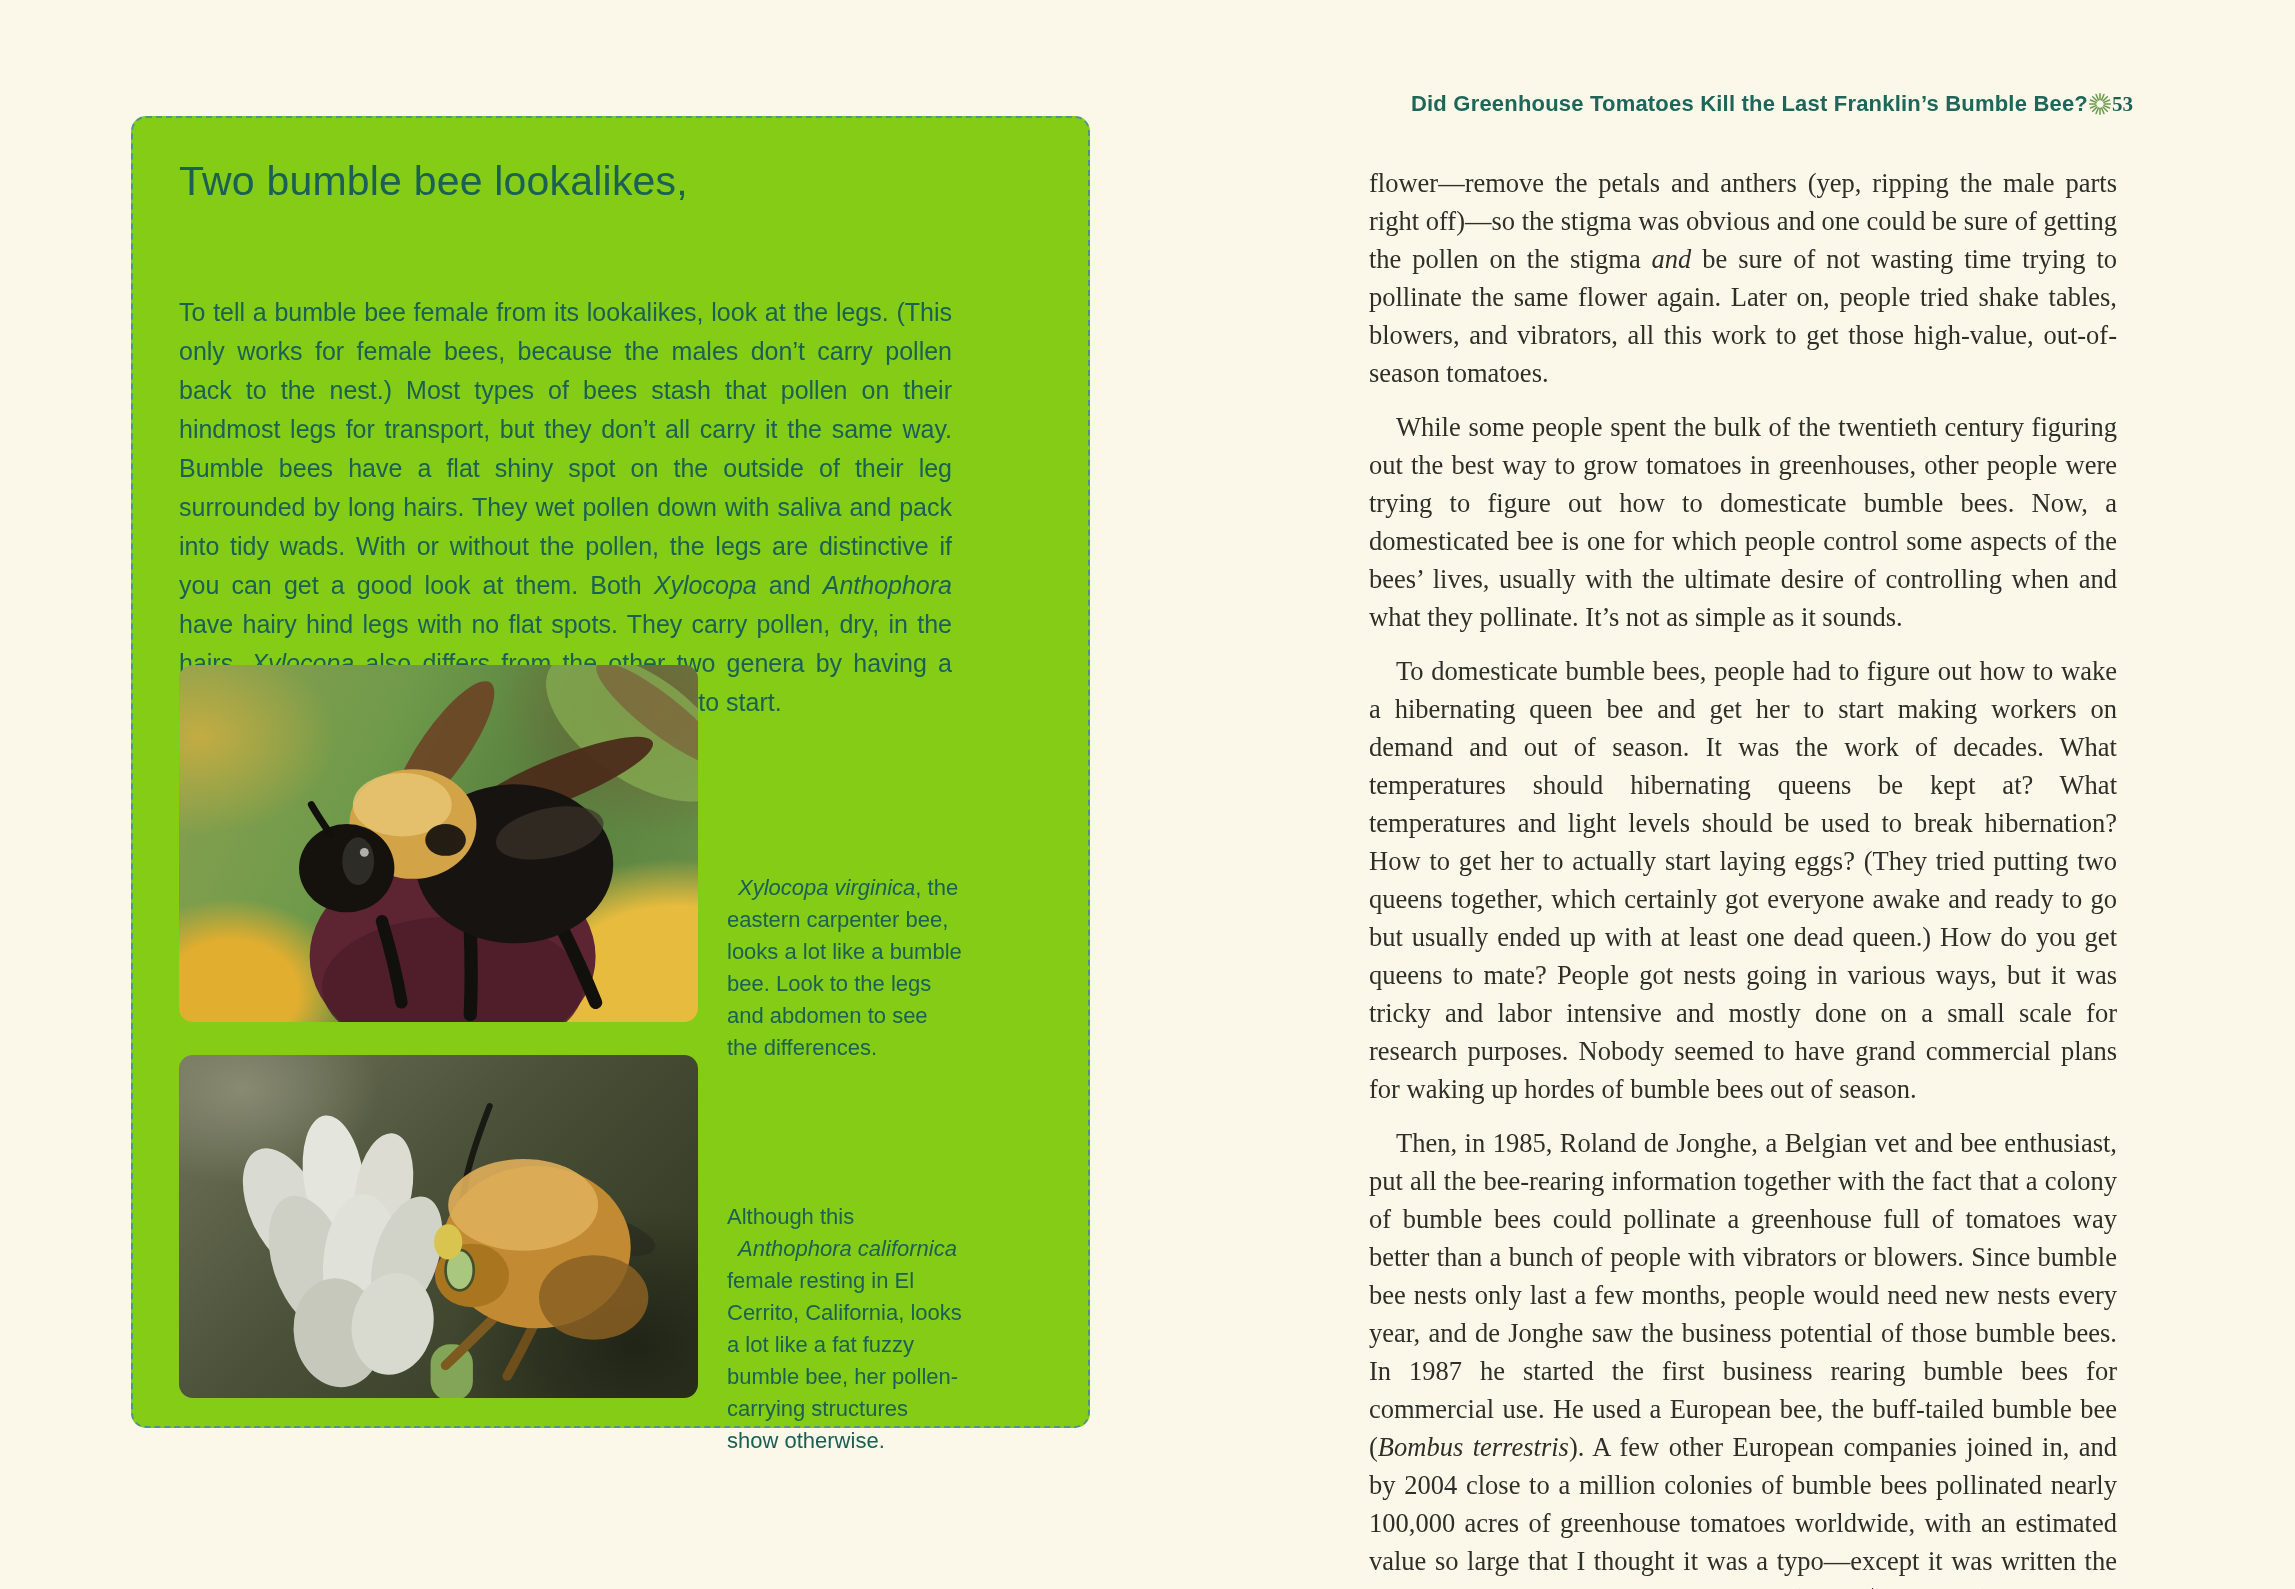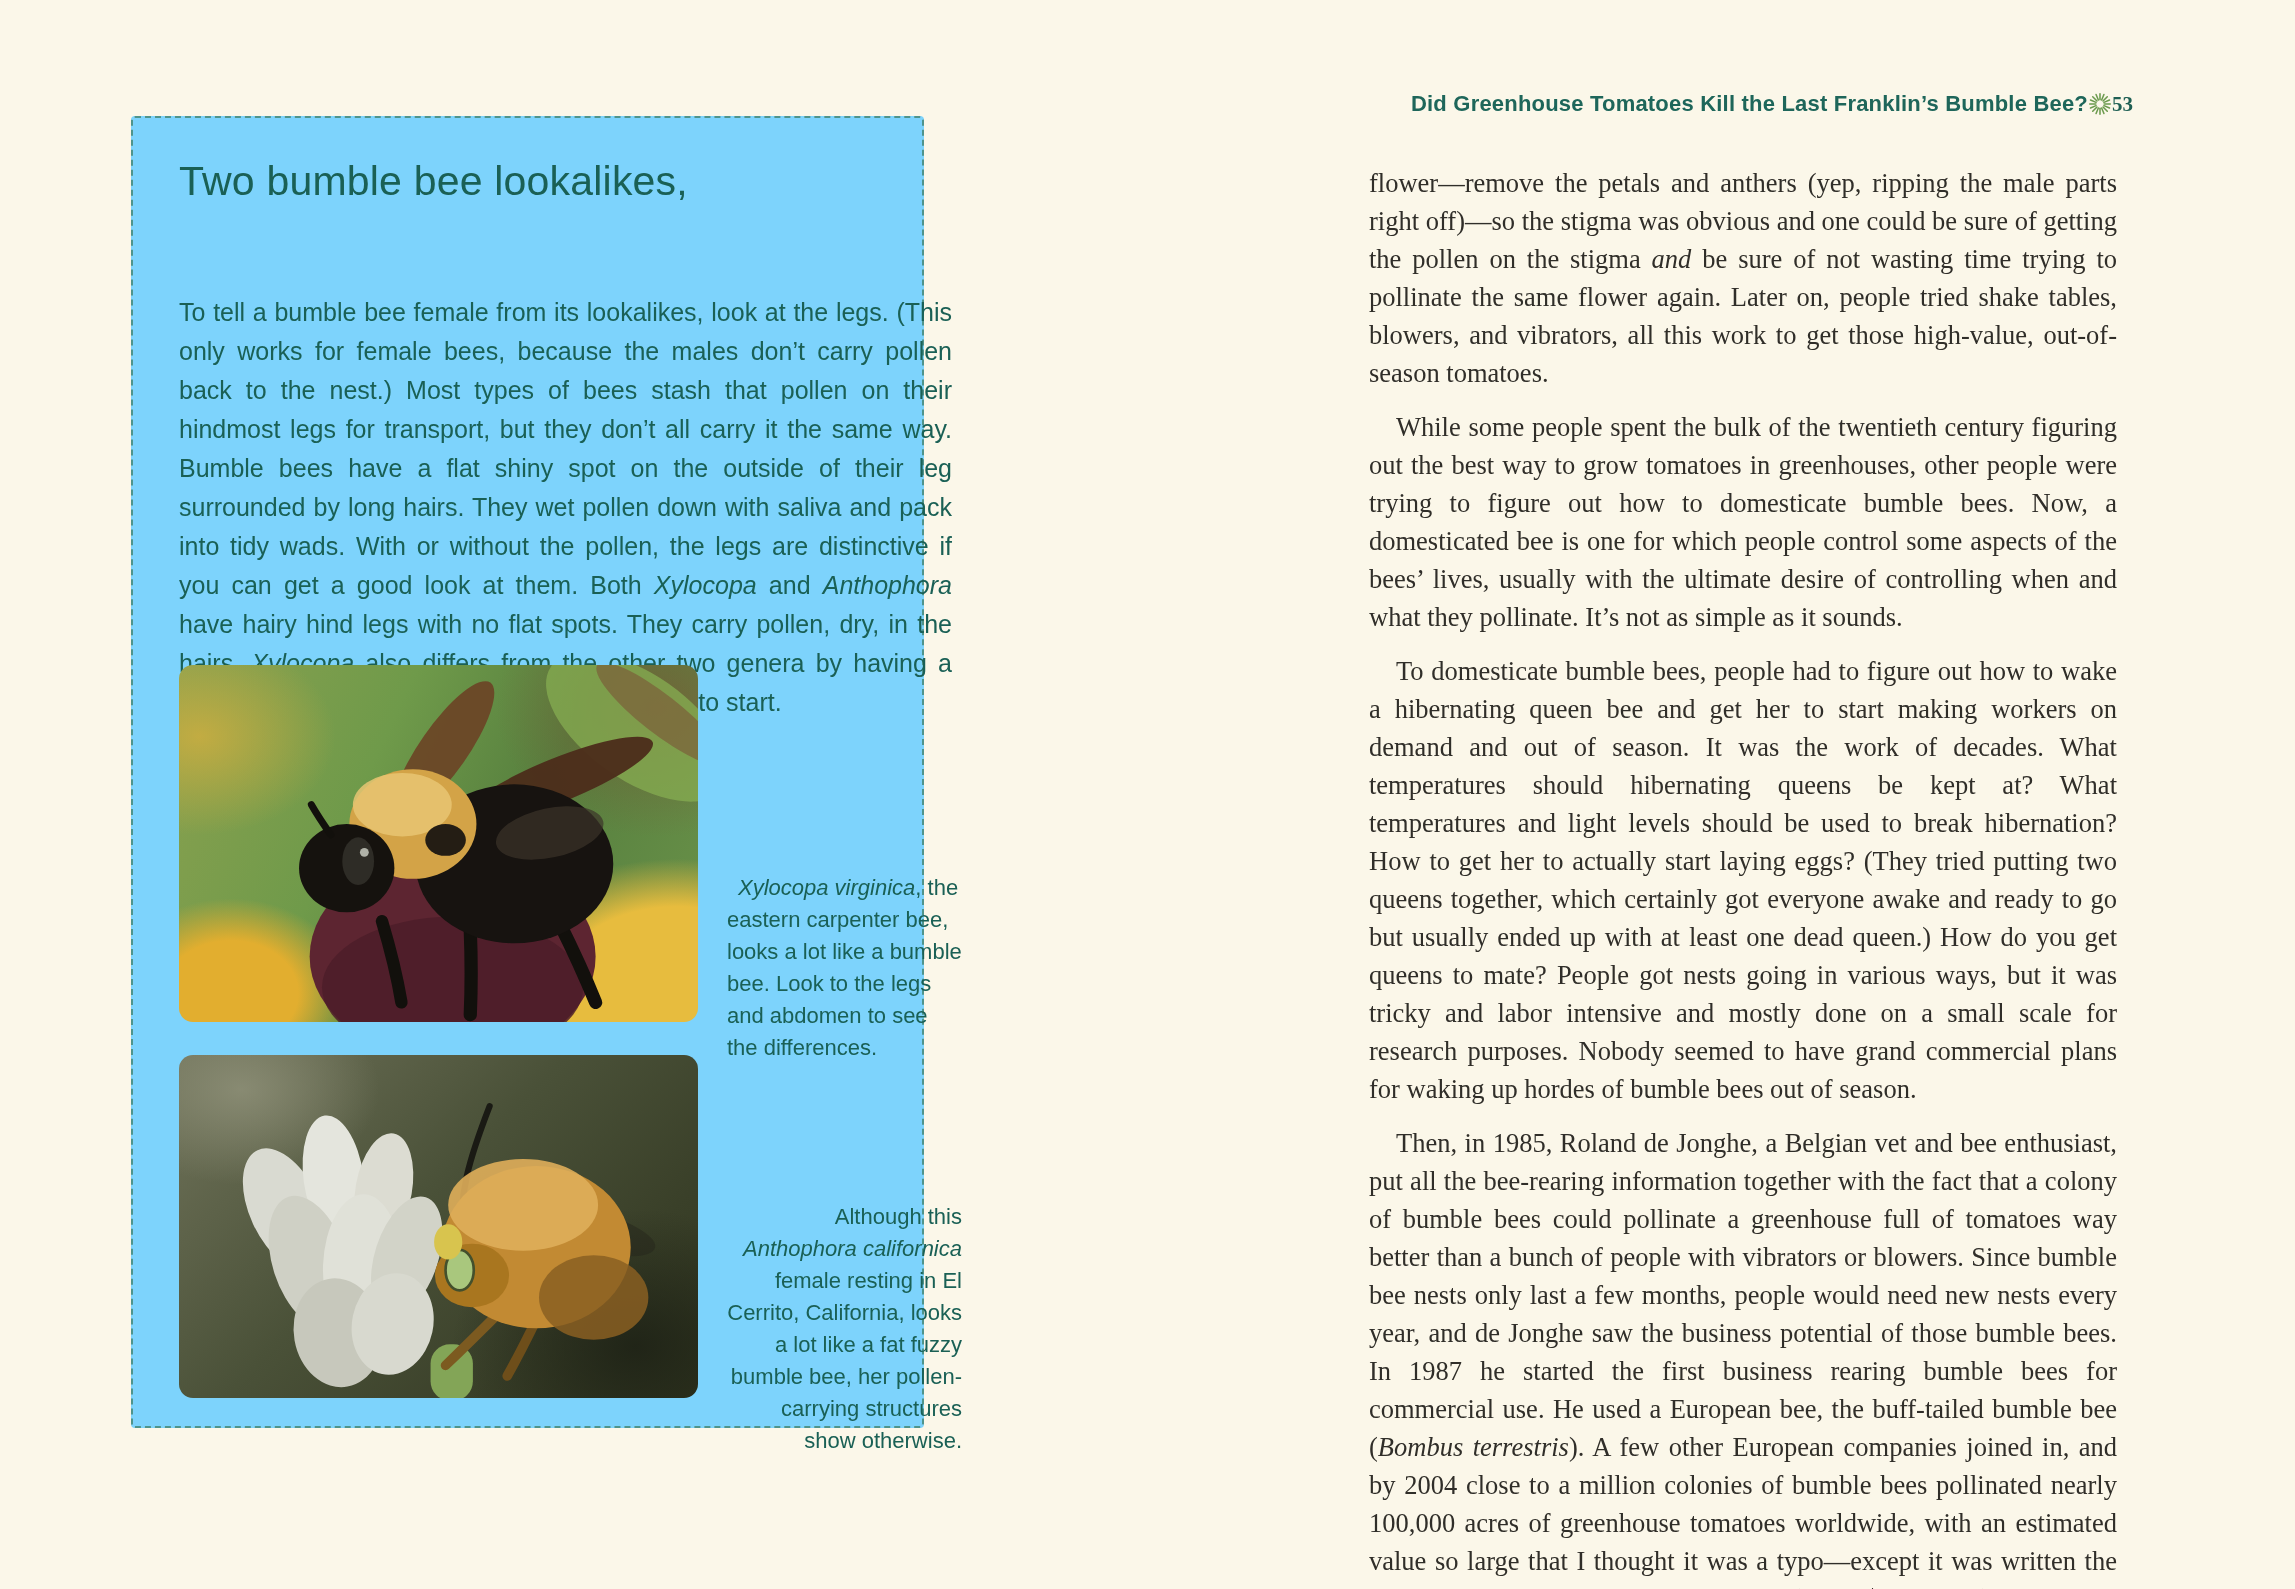--- a/index.html
+++ b/index.html
@@ -3,25 +3,25 @@
 <meta charset="utf-8">
 <style>
   html,body{margin:0;padding:0;}
   body{
     width:2295px;height:1589px;position:relative;overflow:hidden;
     background:#fbf7e9;
     font-family:"Liberation Sans",sans-serif;
   }
   
   .sidebar-box{
-    position:absolute;left:131px;top:116px;width:793px;height:1312px;
+    position:absolute;left:131px;top:116px;width:959px;height:1312px;
     box-sizing:border-box;
-    background:#7dd3fc;
+    background:#84cc16;
     border:2.6px dashed #4f948b;
-    border-radius:4px;
+    border-radius:15px;
   }
   .box-title{
     position:absolute;left:46px;top:35px;width:759px;
     font-size:41px;line-height:57px;font-weight:normal;
     color:#1a6055;letter-spacing:0.2px;
   }
   .box-title em{font-style:italic;}
   .box-body{
     position:absolute;left:46px;top:175px;width:773px;
     font-size:25px;line-height:39px;text-align:justify;
@@ -45,21 +45,21 @@
       radial-gradient(ellipse 230px 159px at 12% 10%, rgba(140,142,118,.9), rgba(140,142,118,0) 60%),
       radial-gradient(ellipse 283px 212px at 88% 85%, rgba(30,34,22,.9), rgba(30,34,22,0) 65%),
       linear-gradient(135deg,#70735a,#4a5138 45%,#3a4029 75%,#31361f);
   }
   .figure-caption{
     position:absolute;left:594px;width:235px;
     font-size:22px;line-height:32px;color:#1a6055;text-align:left;
   }
   .figure-caption em{font-style:italic;margin-left:11px;}
   .caption-1{top:754px;}
-  .caption-2{top:1083px;text-align:right;}
+  .caption-2{top:1083px;}
   
   .running-header{
     position:absolute;top:91px;right:162px;
     display:flex;align-items:center;
     white-space:nowrap;
   }
   .running-header .header-text{
     font-size:22px;font-weight:bold;color:#1e665a;letter-spacing:0.2px;
   }
   .running-header .folio{

